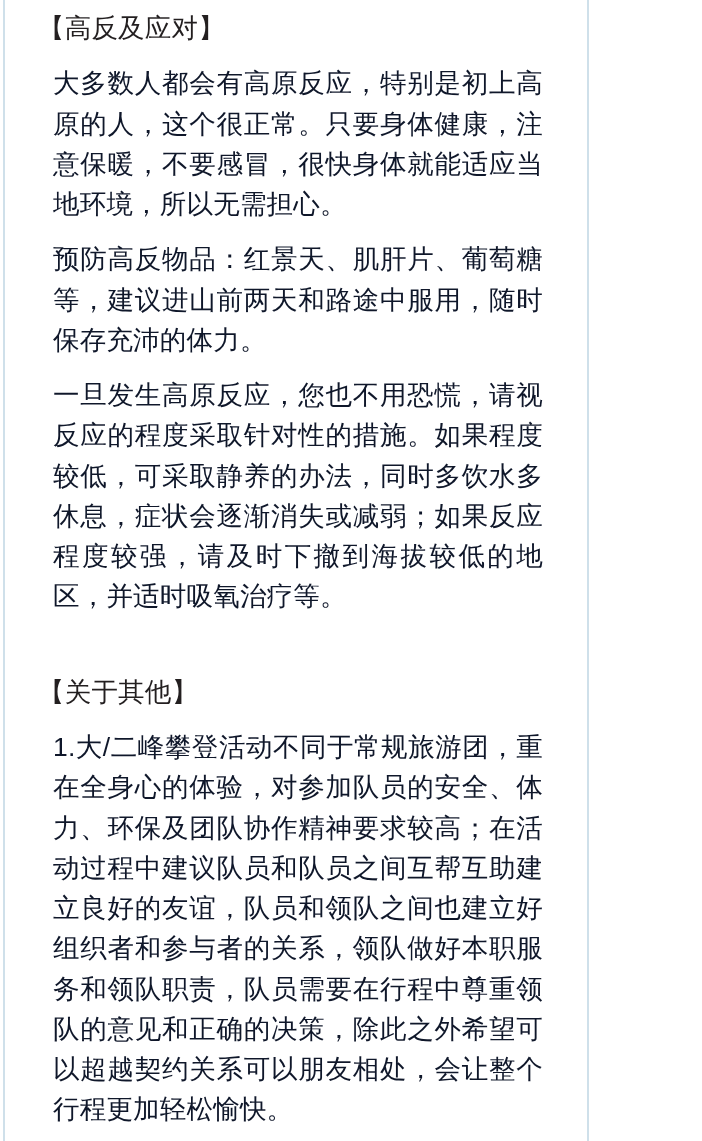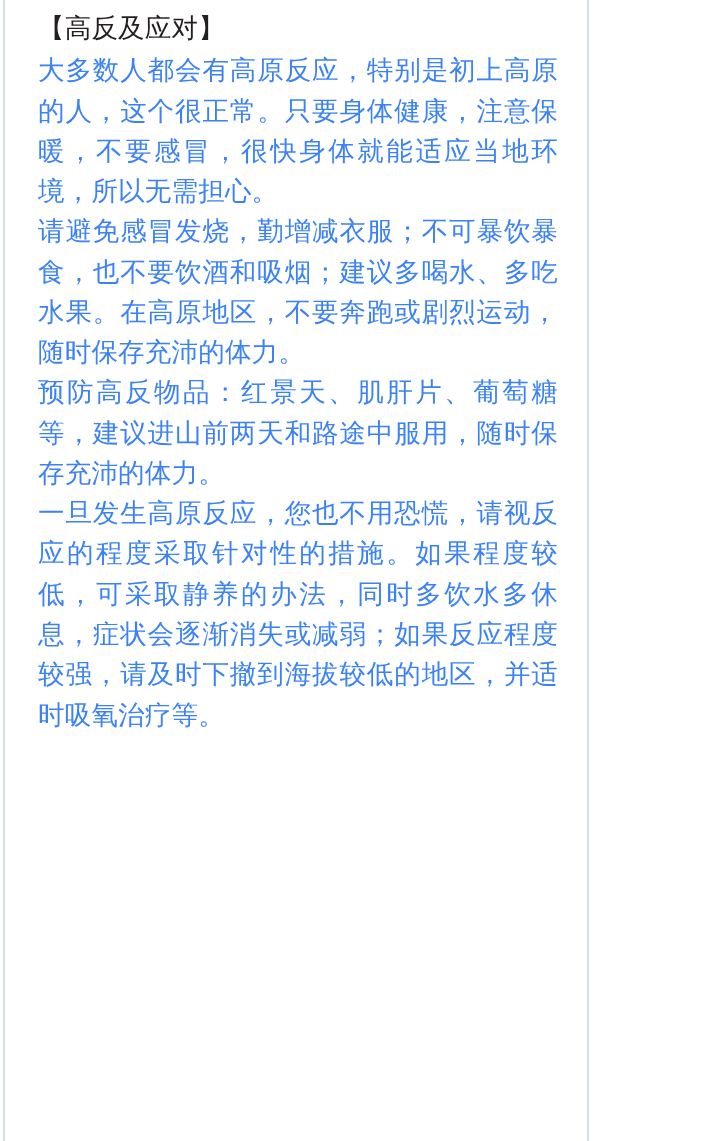--- a/index.html
+++ b/index.html
@@ -44,47 +44,48 @@
     letter-spacing: 0.2px;
     margin: 0 0 2px 0;
     font-weight: 400;
     color: #231f20;
   }
 
   p.para {
     font-size: 26.5px;
     line-height: 1.52;
     letter-spacing: 0.2px;
-    margin: 0;
+    margin: 15px;
     text-align: justify;
     text-justify: inter-ideograph;
-    color: #3b82f6;
+    color: #0f172a;
   }
 
   .gap {
     height: 40px;
   }
 </style>
 </head>
 <body>
 
 <div class="page">
 
   <div class="edge-rule left"></div>
   <div class="edge-rule right"></div>
 
   <div class="content">
 
     <div class="section">
       <h2 class="section-title">【高反及应对】</h2>
       <p class="para">大多数人都会有高原反应，特别是初上高原的人，这个很正常。只要身体健康，注意保暖，不要感冒，很快身体就能适应当地环境，所以无需担心。</p>
-      <p class="para">请避免感冒发烧，勤增减衣服；不可暴饮暴食，也不要饮酒和吸烟；建议多喝水、多吃水果。在高原地区，不要奔跑或剧烈运动，随时保存充沛的体力。</p>
       <p class="para">预防高反物品：红景天、肌肝片、葡萄糖等，建议进山前两天和路途中服用，随时保存充沛的体力。</p>
       <p class="para">一旦发生高原反应，您也不用恐慌，请视反应的程度采取针对性的措施。如果程度较低，可采取静养的办法，同时多饮水多休息，症状会逐渐消失或减弱；如果反应程度较强，请及时下撤到海拔较低的地区，并适时吸氧治疗等。</p>
     </div>
 
     <div class="gap"></div>
 
     <div class="section">
+      <h2 class="section-title">【关于其他】</h2>
+      <p class="para">1.大/二峰攀登活动不同于常规旅游团，重在全身心的体验，对参加队员的安全、体力、环保及团队协作精神要求较高；在活动过程中建议队员和队员之间互帮互助建立良好的友谊，队员和领队之间也建立好组织者和参与者的关系，领队做好本职服务和领队职责，队员需要在行程中尊重领队的意见和正确的决策，除此之外希望可以超越契约关系可以朋友相处，会让整个行程更加轻松愉快。</p>
     </div>
 
   </div>
 </div>
 
 </body></html>

